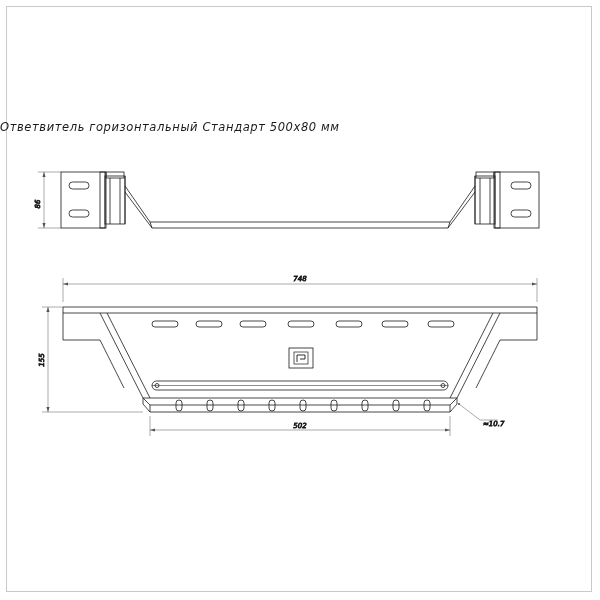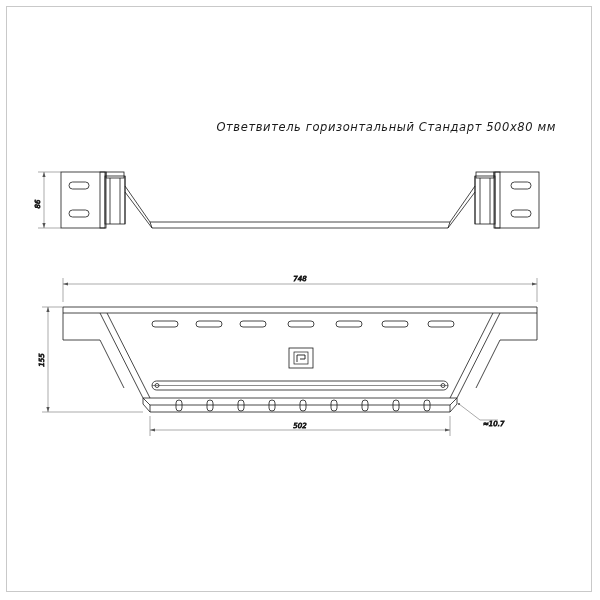--- a/index.html
+++ b/index.html
@@ -26,21 +26,21 @@
     width: 586px;
     height: 586px;
     border: 1px solid #c9c9c9;
     box-sizing: border-box;
   }
   #title {
     position: absolute;
     left: 0;
     top: 120px;
     width: 556px;
-    text-align: right;
+    text-align: left;
     font-family: "DejaVu Sans", sans-serif;
     font-style: italic;
     font-size: 11.5px;
     letter-spacing: 0.6px;
     color: #1a1a1a;
     white-space: nowrap;
   }
   svg {
     position: absolute;
     left: 0;

